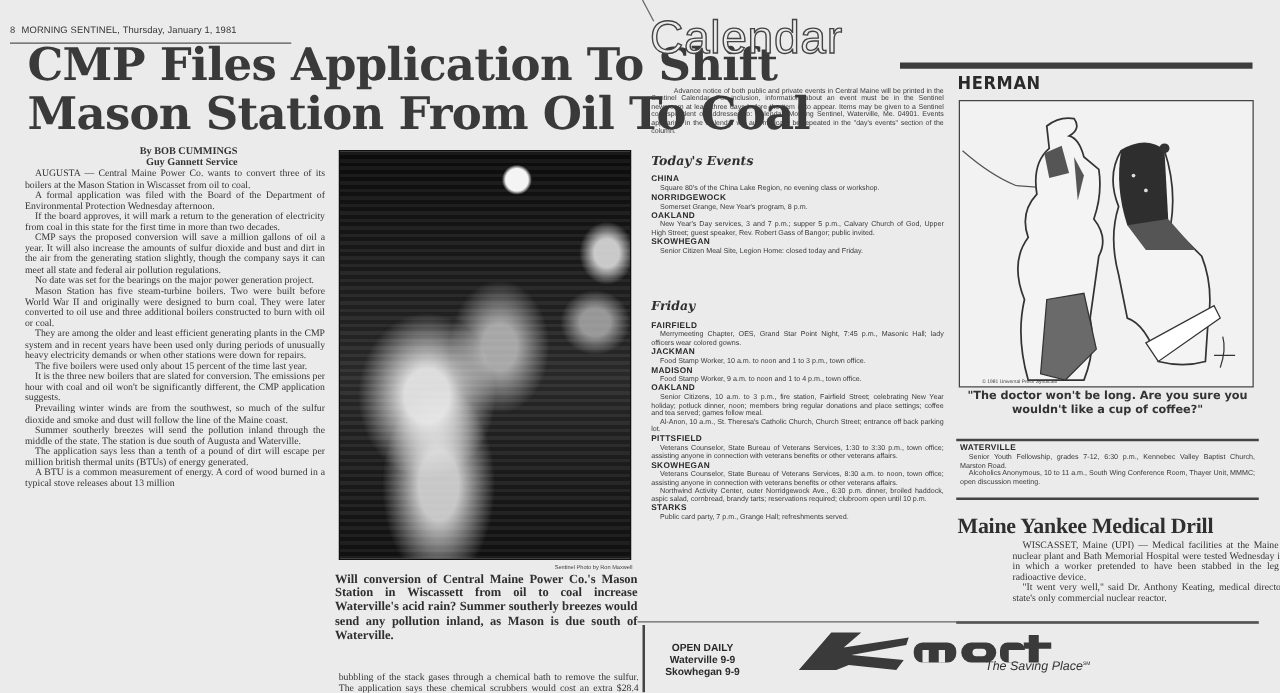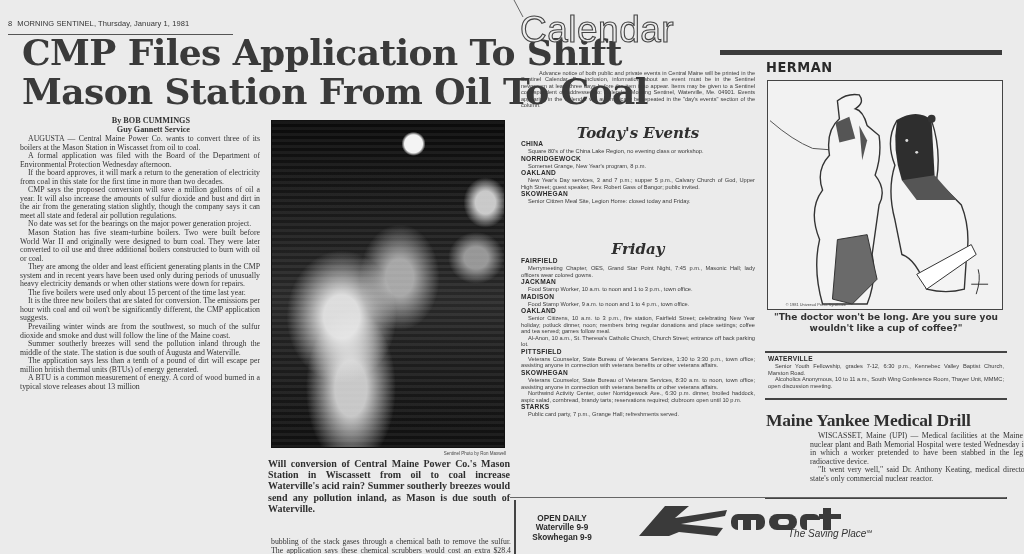--- a/index.html
+++ b/index.html
@@ -101,21 +101,21 @@
     .cal-intro {
       left: 521px; top: 70px; width: 234px;
       font-family: "Liberation Sans", sans-serif;
       font-size: 5.6px; line-height: 6.4px;
       text-align: justify; color: #3a3a3a;
       text-indent: 18px;
     }
     .day-heading {
       font-family: "DejaVu Serif", serif;
       font-weight: bold; font-style: italic;
-      font-size: 15px; text-align: center; color: #2f2f2f;
+      font-size: 10px; text-align: left; color: #2f2f2f;
     }
     .today-heading { left: 521px; top: 124px; width: 234px; }
     .friday-heading { left: 521px; top: 240px; width: 234px; }
 
     .cal-list {
       font-family: "Liberation Sans", sans-serif;
       font-size: 5.7px; line-height: 6.55px;
       color: #3a3a3a;
     }
     .cal-list .town {

